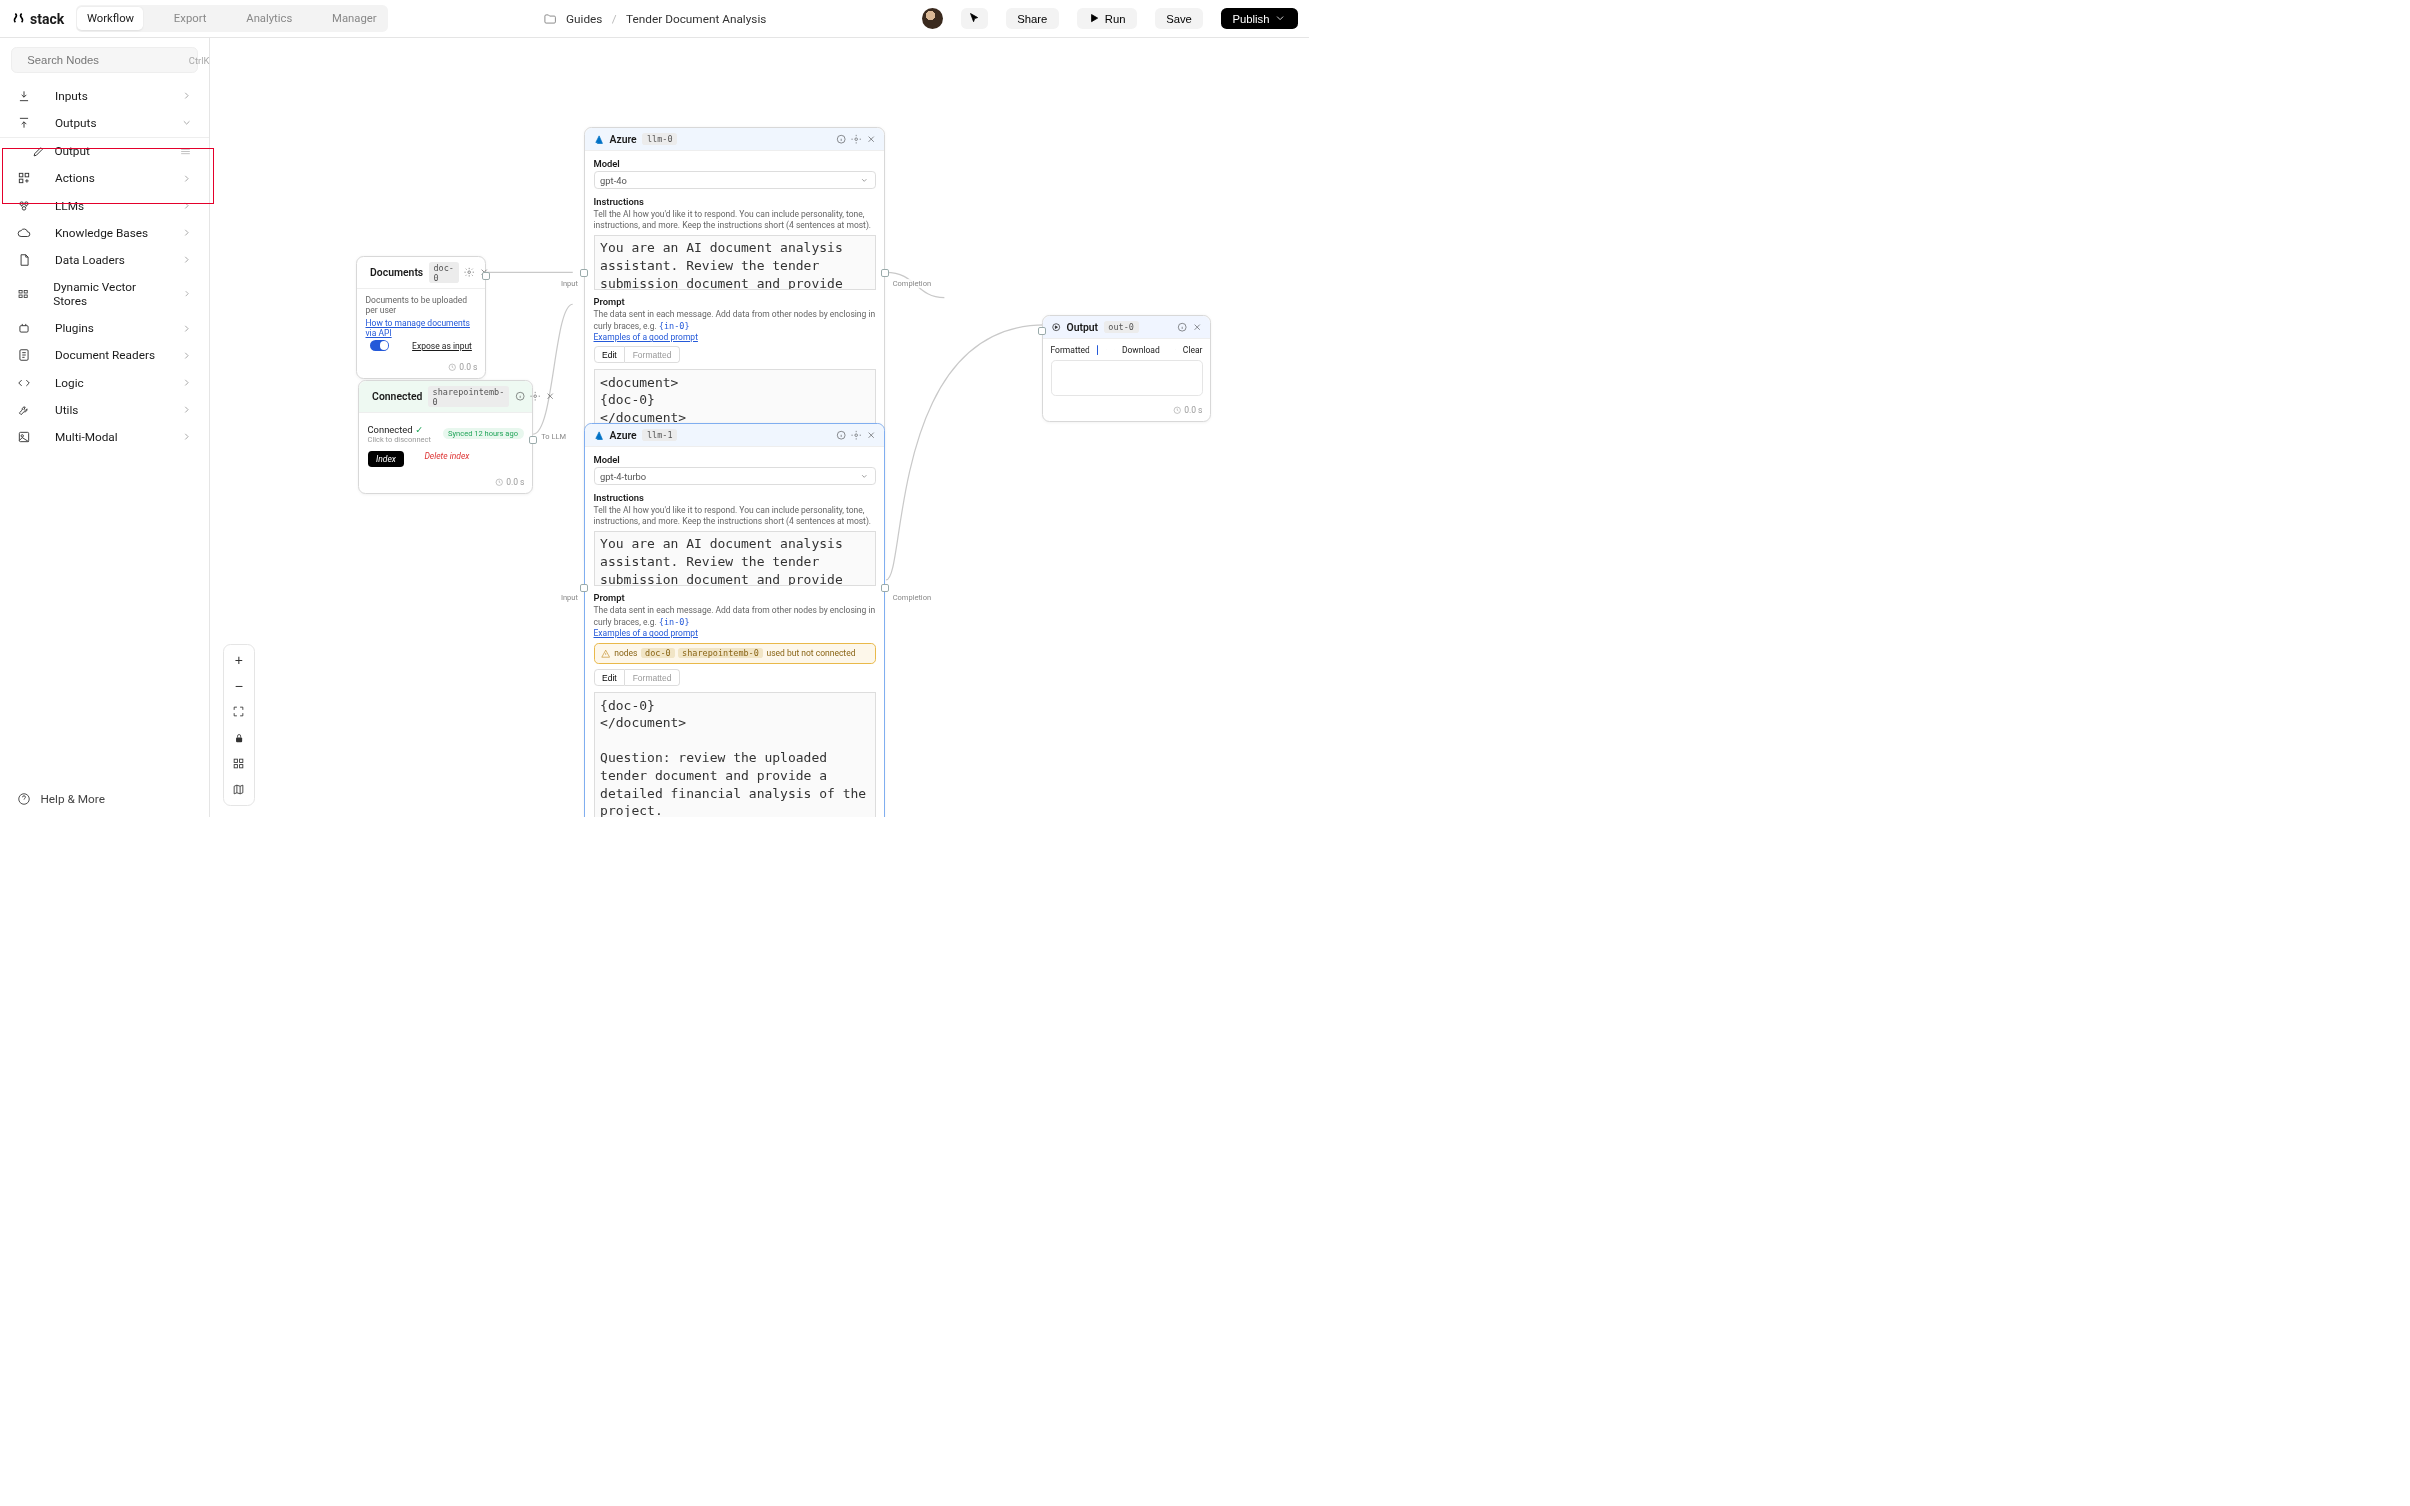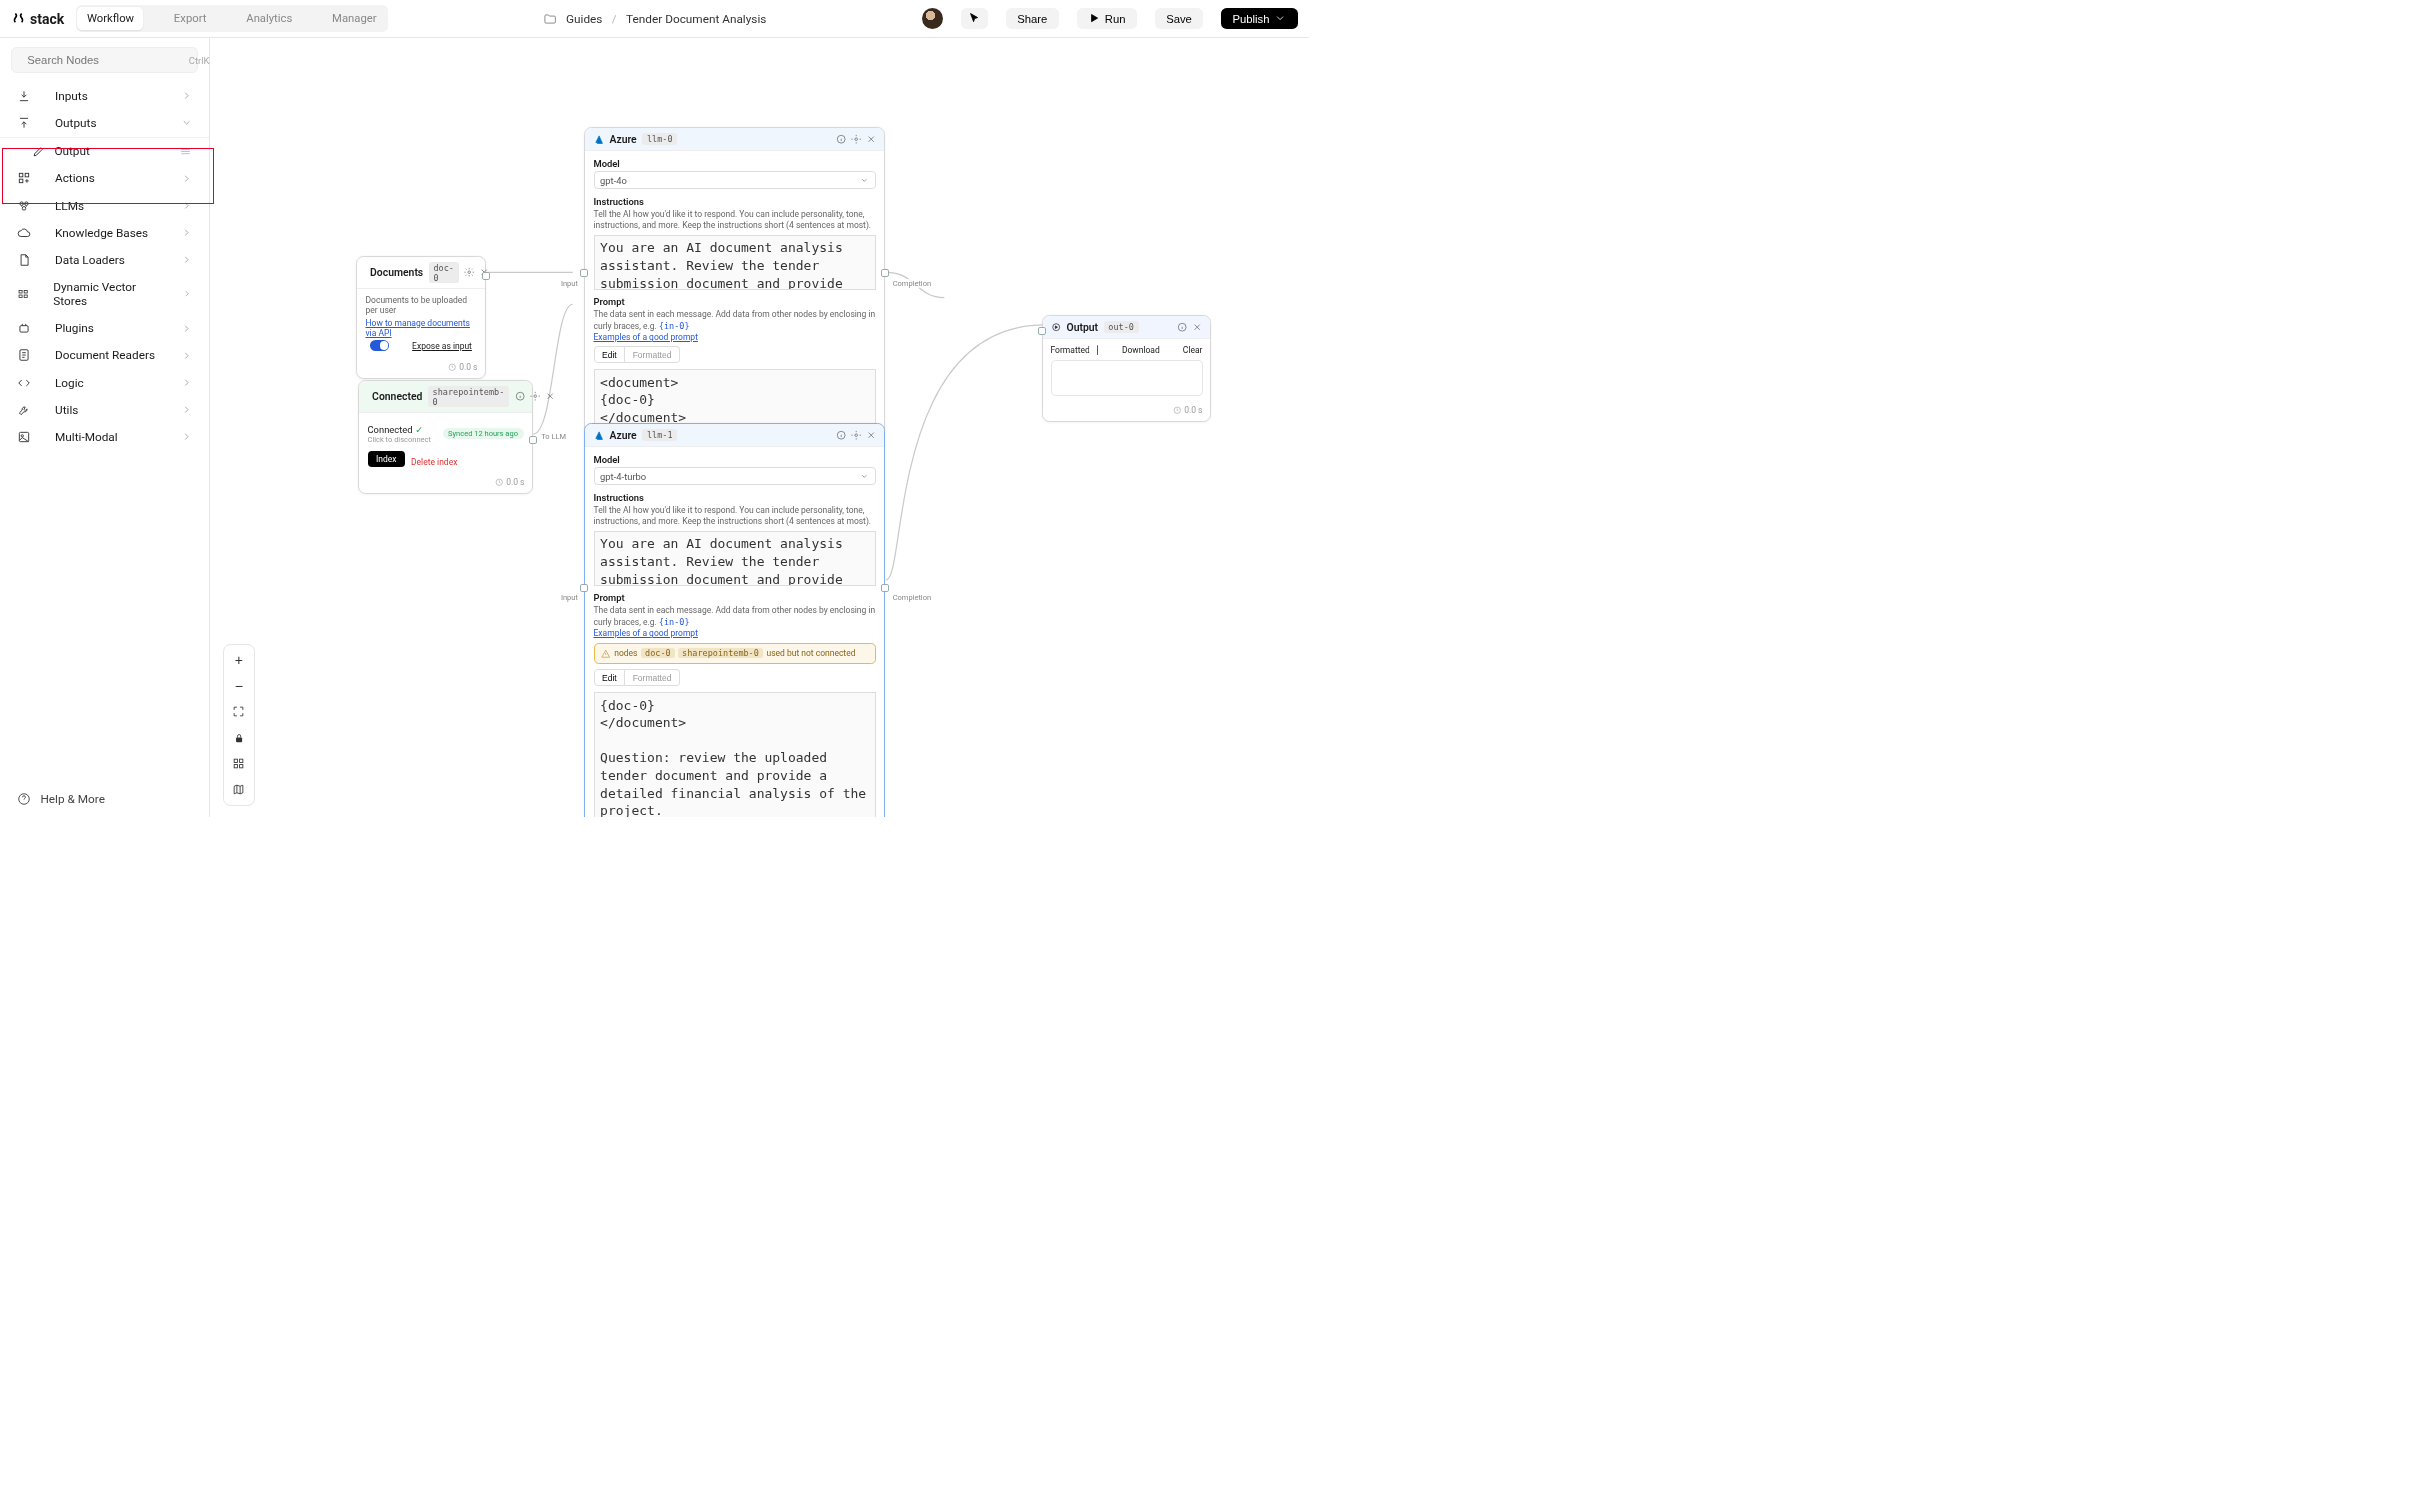--- a/index.html
+++ b/index.html
@@ -75,21 +75,21 @@
 .doc-sub { color: #666; }
 .toggle { width: 19px; height: 10.4px; background: #2459d9; border-radius: 941px; position: relative; display:inline-block; vertical-align:middle;}
 .toggle::after { content:""; position:absolute; width:8.5px; height:8.5px; background:#fff; border-radius:50%; top:0.9px; right:0.9px;}
 .mono-inline { font-family: monospace; color: #2459d9; }
 
 
 .sp-status { display:flex; justify-content:space-between; align-items:center; padding: 3.8px 0 1.9px;}
 .sp-conn { font-size: 9.4px; display:flex; align-items:center; gap:2.8px; }
 .sp-conn .dot-ok { color:#22a55a; }
 .sp-sync { font-size: 7.5px; color:#22a55a; background:#e8f7ee; border-radius: 941px; padding:0.9px 5.6px;}
-.sp-btns { display:flex; gap:6px; align-items:flex-end; margin-top:5.6px;}
+.sp-btns { display:flex; gap:20px; align-items:flex-start; margin-top:5.6px;font-style:italic;}
 .sp-btns .idx { background:#000; color:#fff; font-size:8.5px; padding:2.8px 8.5px; border-radius:3.8px; }
 .sp-btns .del { color:#d33; font-size:8.5px; }
 
 
 .out-toolbar { display: flex; align-items: center; gap: 7.5px; padding: 4.7px 7.5px; font-size: 8.5px;}
 .out-toolbar .sep { width:0.9px; height:11.3px; background:#ddd;}
 .out-area { margin: 0 7.5px 5.6px; height: 36px; border: 0.9px solid #e5e5e5; border-radius: 4.7px; background: #fff;}
 
 svg { fill: none; stroke: currentColor; stroke-width: 1.6; }
 

